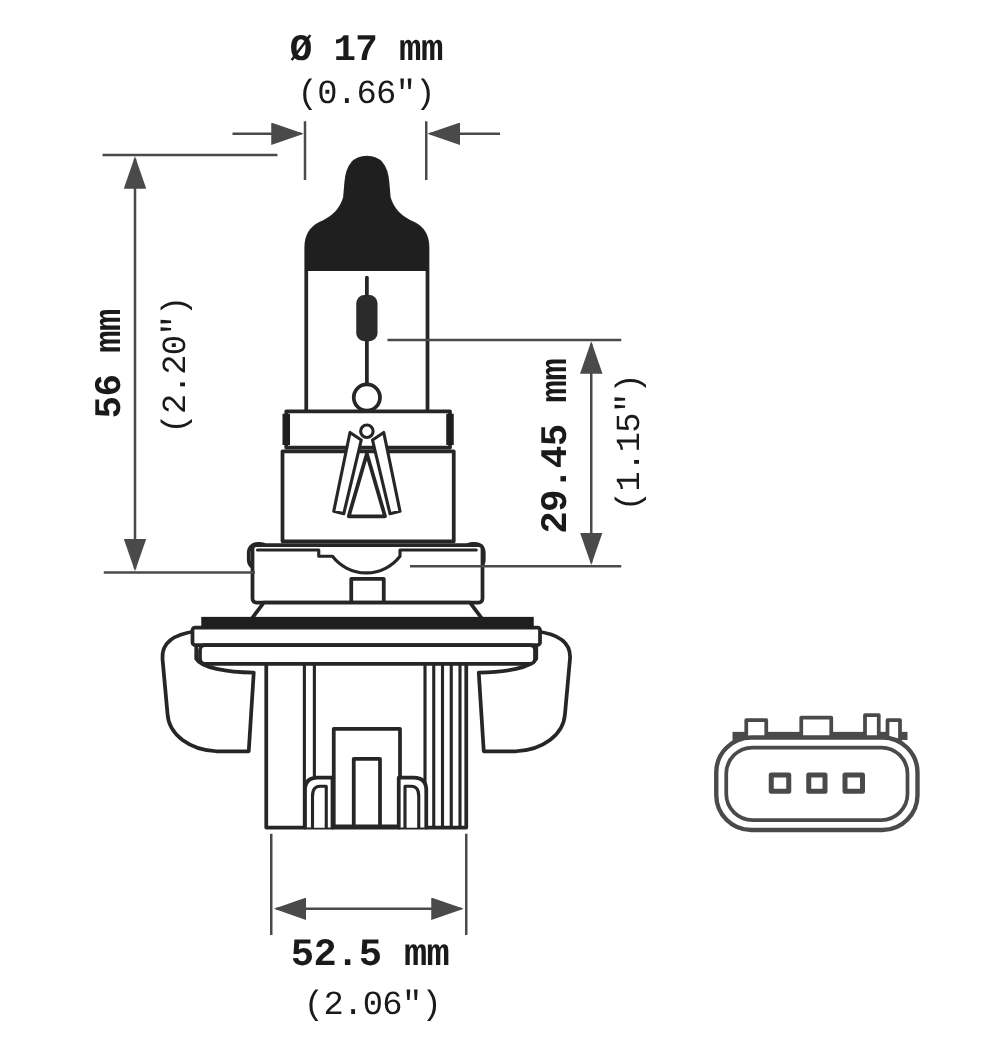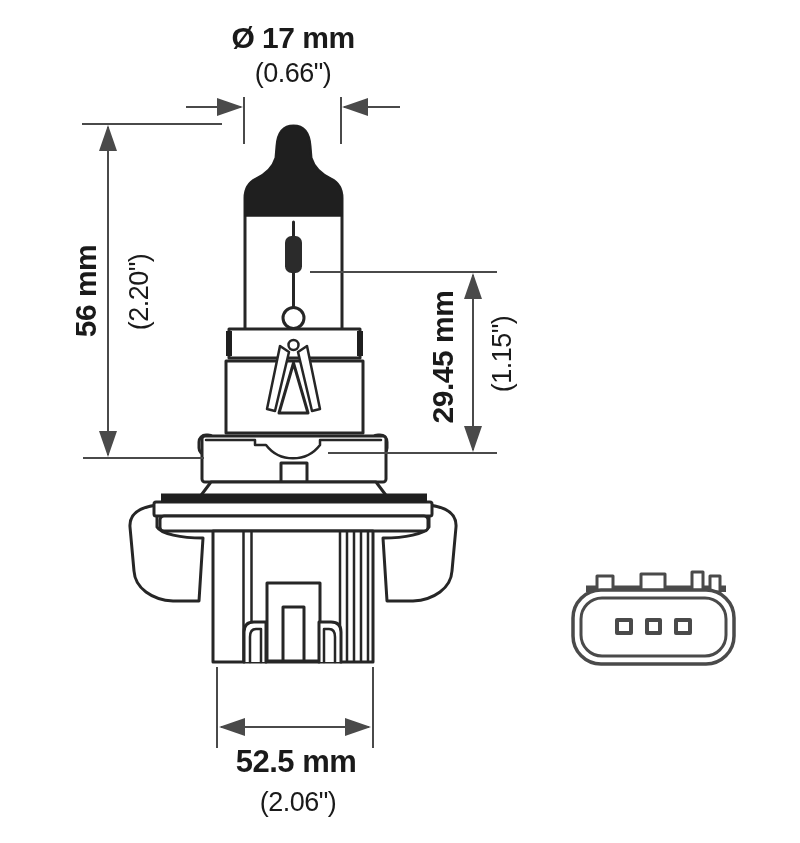--- a/index.html
+++ b/index.html
@@ -1,17 +1,17 @@
 <!DOCTYPE html>
 <html><head>
 <meta charset="utf-8">
 <style>
   html,body{margin:0;padding:0;background:#fff;}
   .stage{position:relative;width:800px;height:843px;background:#ffffff;overflow:hidden;
-         font-family:Liberation Sans, sans-serif;}
+         font-family:Liberation Mono, monospace;}
   svg{display:block;}
   text{fill:#1a1a1a;letter-spacing:-0.5px;}
   .dimtxt{font-weight:bold;font-size:30px;}
   .dimtxt2{font-weight:normal;font-size:27px;}
 </style>
 </head>
 <body>
 
 <div class="stage">
 <svg width="800" height="843" viewBox="0 0 800 843">

